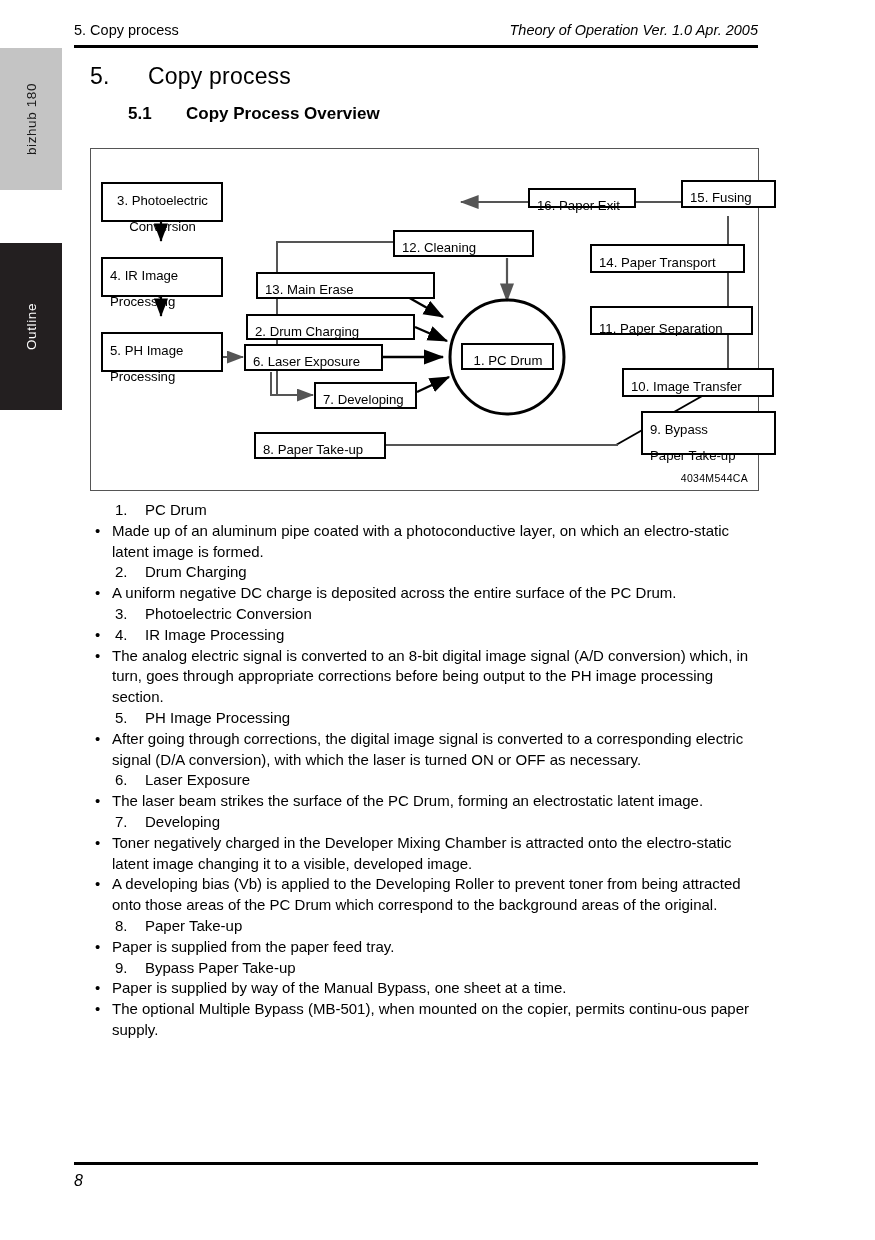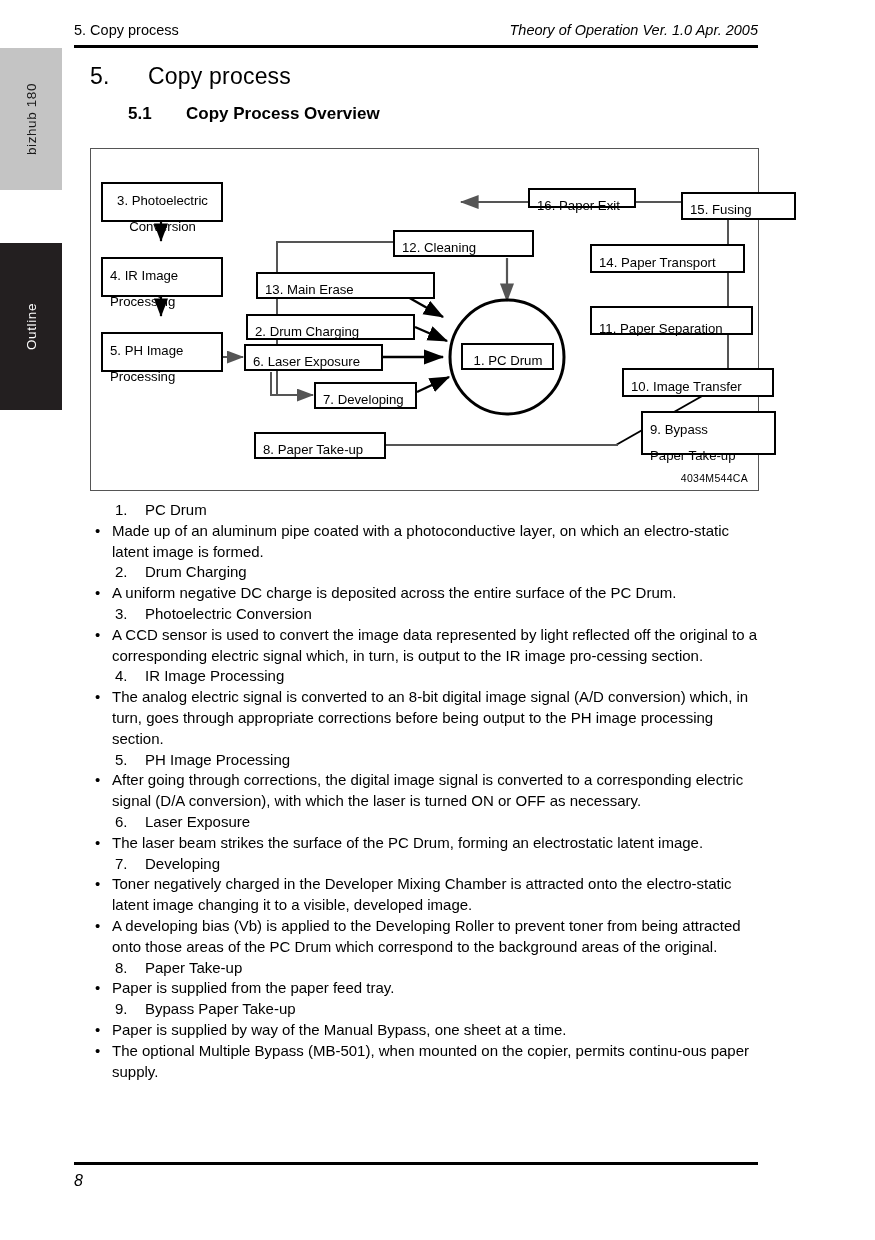--- a/index.html
+++ b/index.html
@@ -253,39 +253,39 @@
 
   <div class="dbox thin" style="left:153px; top:195px; width:139px; height:27px; padding-top:3px;">6. Laser Exposure</div>
   <div class="dbox thin" style="left:223px; top:233px; width:103px; height:27px; padding-top:3px;">7. Developing</div>
   <div class="dbox thin" style="left:155px; top:165px; width:169px; height:26px; padding-top:3px;">2. Drum Charging</div>
   <div class="dbox thin" style="left:165px; top:123px; width:179px; height:27px; padding-top:3px;">13. Main Erase</div>
   <div class="dbox thin" style="left:302px; top:81px; width:141px; height:27px; padding-top:3px;">12. Cleaning</div>
 
   <div class="dbox thin ctr" style="left:370px; top:194px; width:93px; height:27px; padding-top:3px;">1. PC Drum</div>
 
   <div class="dbox" style="left:437px; top:39px; width:108px; height:20px; padding-top:3px;">16. Paper Exit</div>
-  <div class="dbox" style="left:590px; top:43px; width:115px; height:28px; padding-top:3px;">15. Fusing</div>
+  <div class="dbox" style="left:590px; top:31px; width:95px; height:28px; padding-top:3px;">15. Fusing</div>
   <div class="dbox" style="left:499px; top:95px; width:155px; height:29px; padding-top:4px;">14. Paper Transport</div>
   <div class="dbox" style="left:499px; top:157px; width:163px; height:29px; padding-top:8px;">11. Paper Separation</div>
   <div class="dbox" style="left:503px; top:219px; width:152px; height:29px; padding-top:4px;margin-left:28px;">10. Image Transfer</div>
   <div class="dbox" style="left:526px; top:262px; width:135px; height:44px;margin-left:24px;">9. Bypass
     Paper Take-up</div>
 
   <div class="dbox thin" style="left:163px; top:283px; width:132px; height:27px; padding-top:3px;">8. Paper Take-up</div>
 
   <div id="figure-id">4034M544CA</div>
 </div>
 
 <div id="body-copy">
     <div class="num-item"><span class="n">1.</span><span>PC Drum</span></div>
     <div class="bullet-item"><span class="dot">•</span><span>Made up of an aluminum pipe coated with a photoconductive layer, on which an electro-static latent image is formed.</span></div>
     <div class="num-item"><span class="n">2.</span><span>Drum Charging</span></div>
     <div class="bullet-item"><span class="dot">•</span><span>A uniform negative DC charge is deposited across the entire surface of the PC Drum.</span></div>
     <div class="num-item"><span class="n">3.</span><span>Photoelectric Conversion</span></div>
-    <div class="bullet-item"><span class="dot">•</span><span>A CCD sensor is used to convert the image data represented by light reflected off the original to a corresponding electric signal which, in turn, is output to the IR image pro-cessing section.</span></div>
+    <div class="bullet-item"><span class="dot">•</span></div>
     <div class="num-item"><span class="n">4.</span><span>IR Image Processing</span></div>
     <div class="bullet-item"><span class="dot">•</span><span>The analog electric signal is converted to an 8-bit digital image signal (A/D conversion) which, in turn, goes through appropriate corrections before being output to the PH image processing section.</span></div>
     <div class="num-item"><span class="n">5.</span><span>PH Image Processing</span></div>
     <div class="bullet-item"><span class="dot">•</span><span>After going through corrections, the digital image signal is converted to a corresponding electric signal (D/A conversion), with which the laser is turned ON or OFF as necessary.</span></div>
     <div class="num-item"><span class="n">6.</span><span>Laser Exposure</span></div>
     <div class="bullet-item"><span class="dot">•</span><span>The laser beam strikes the surface of the PC Drum, forming an electrostatic latent image.</span></div>
     <div class="num-item"><span class="n">7.</span><span>Developing</span></div>
     <div class="bullet-item"><span class="dot">•</span><span>Toner negatively charged in the Developer Mixing Chamber is attracted onto the electro-static latent image changing it to a visible, developed image.</span></div>
     <div class="bullet-item"><span class="dot">•</span><span>A developing bias (Vb) is applied to the Developing Roller to prevent toner from being attracted onto those areas of the PC Drum which correspond to the background areas of the original.</span></div>
     <div class="num-item"><span class="n">8.</span><span>Paper Take-up</span></div>

